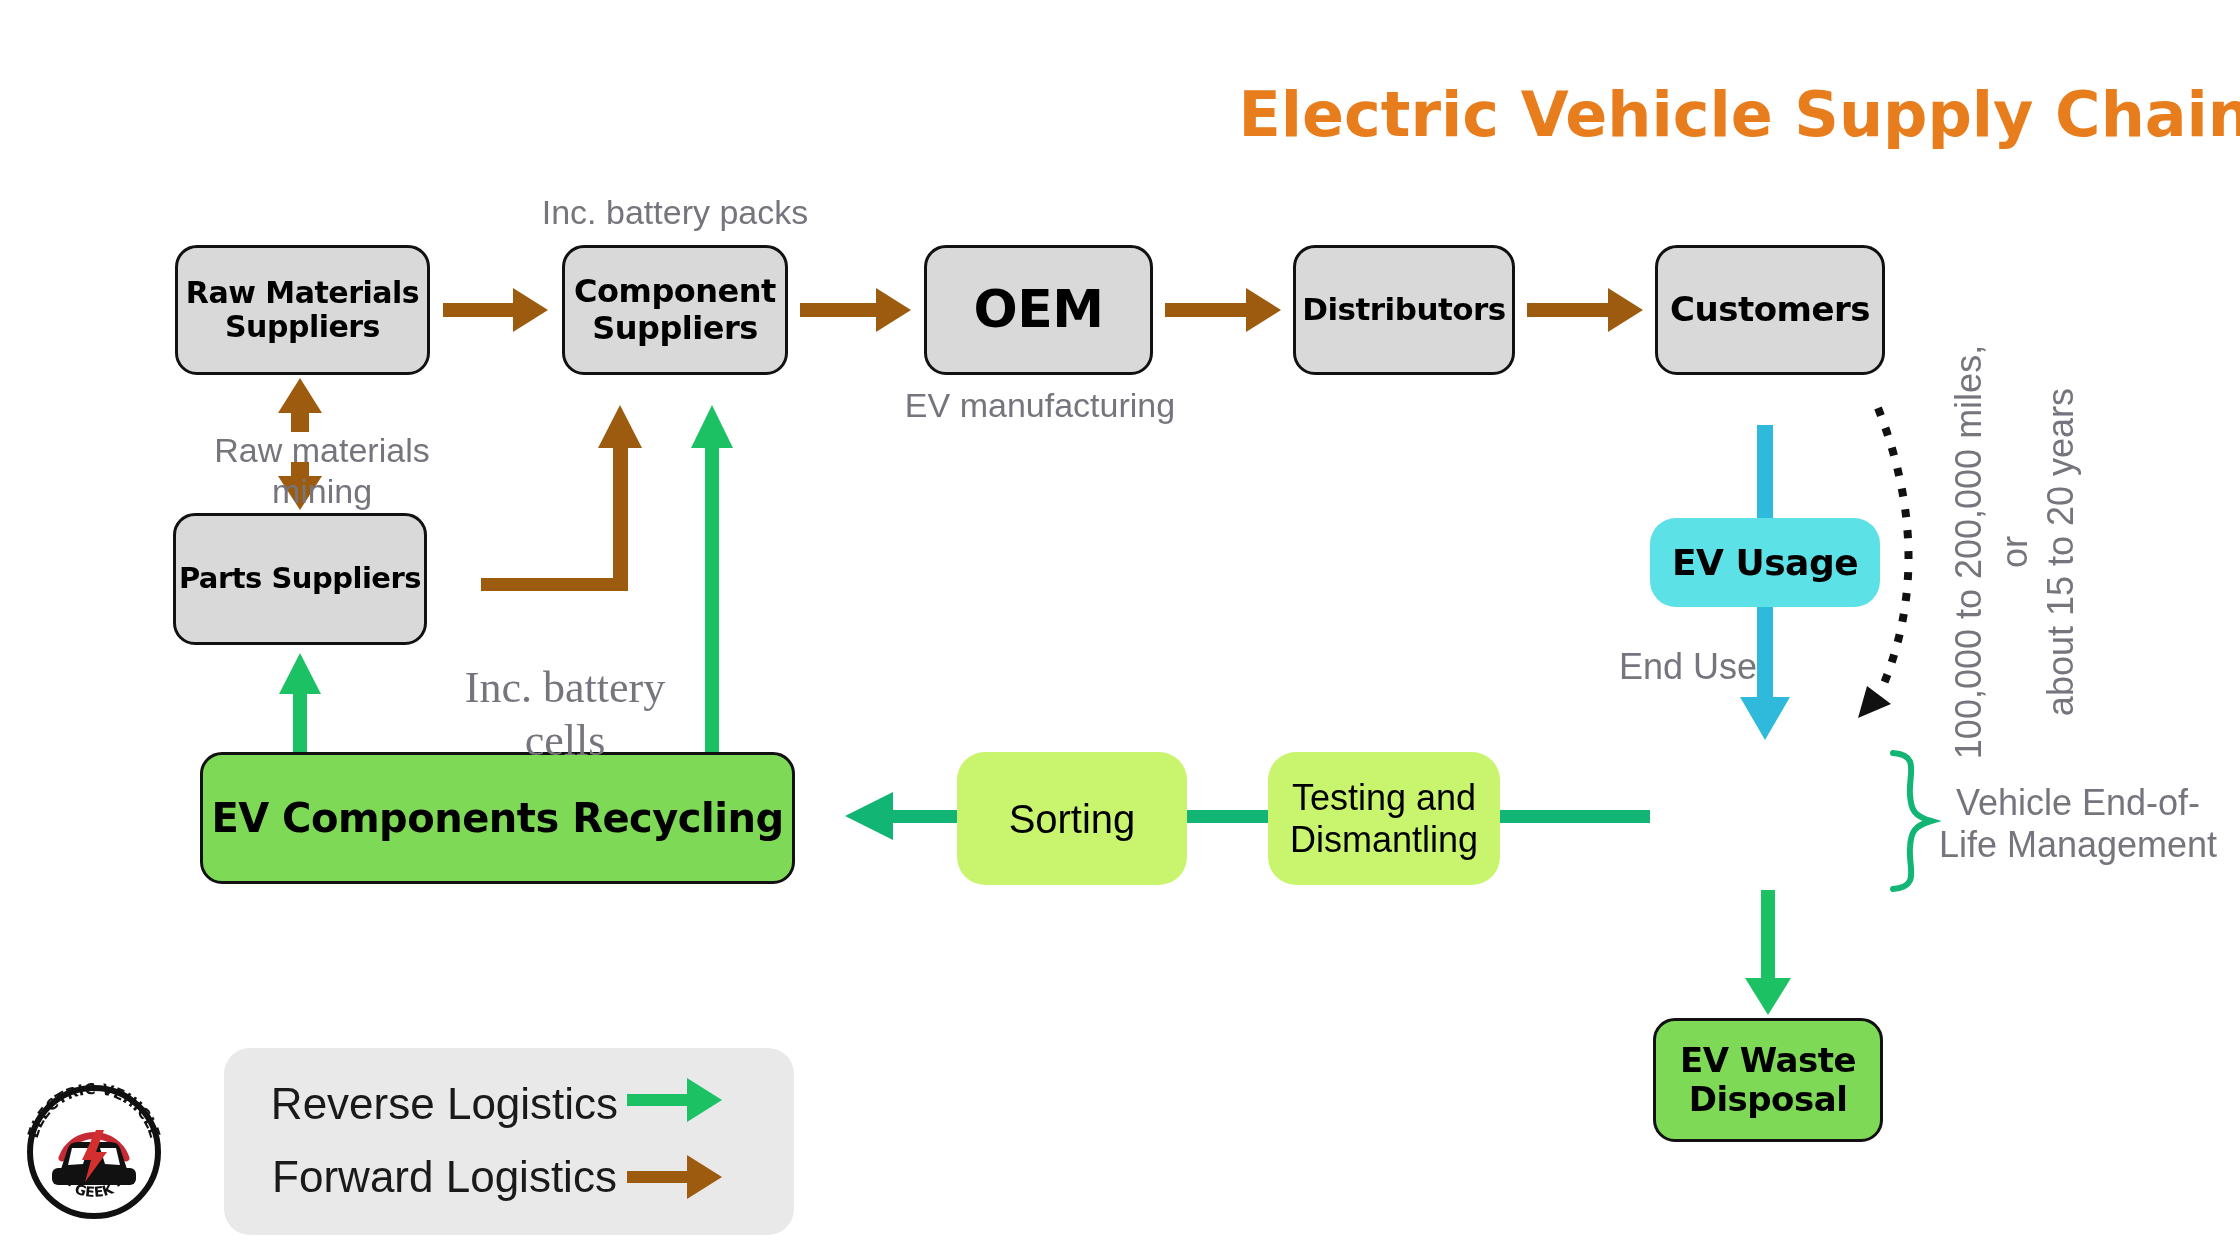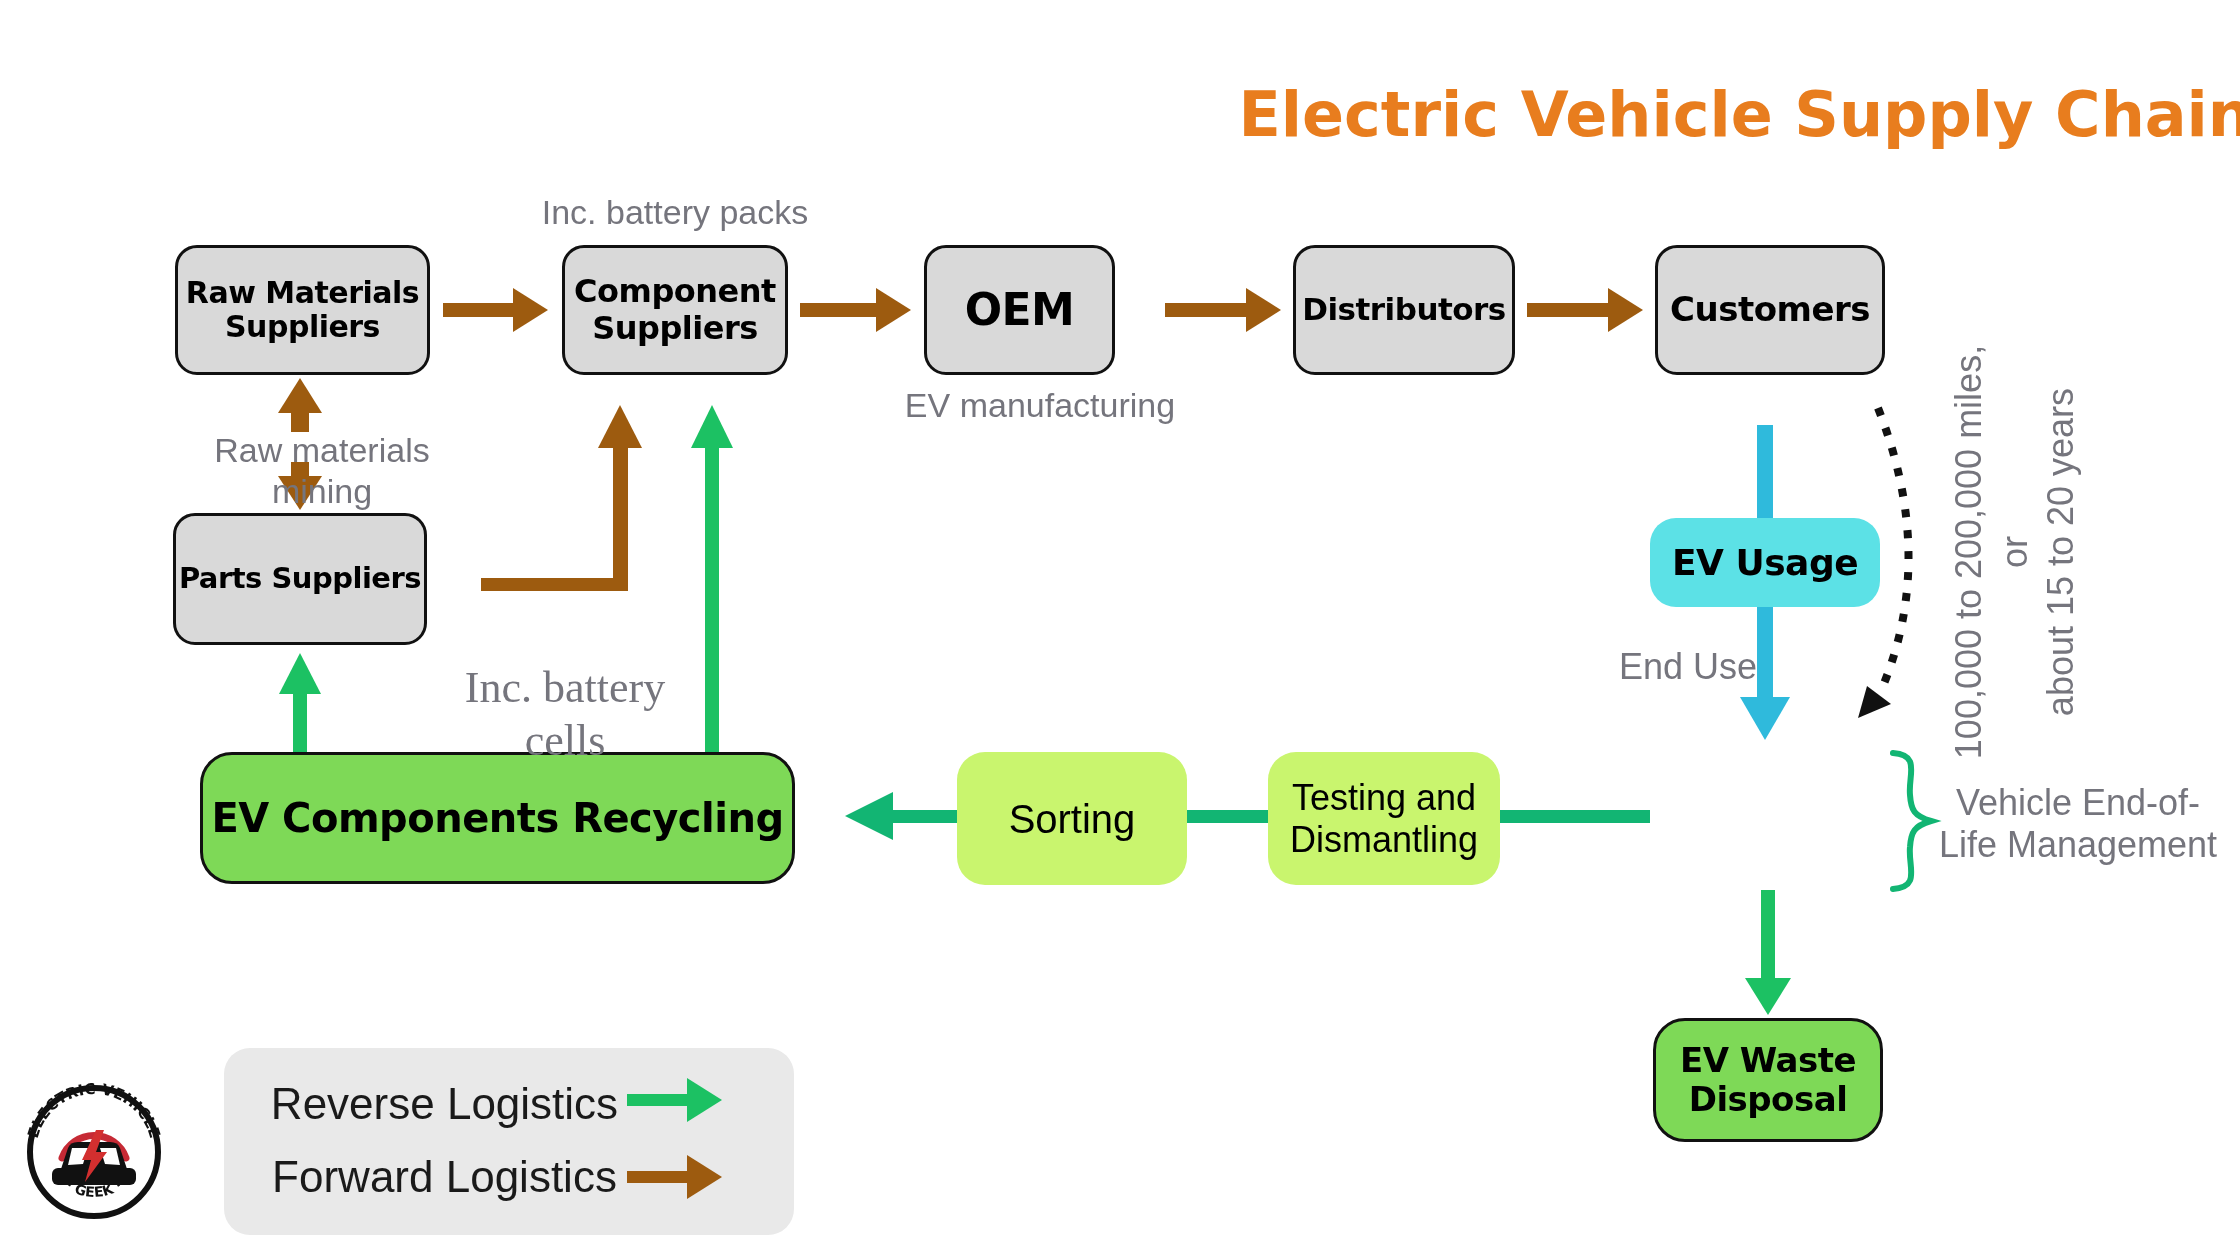--- a/index.html
+++ b/index.html
@@ -4,21 +4,21 @@
 <style>
   html,body{margin:0;padding:0;background:#ffffff;}
   #stage{position:relative;width:2240px;height:1260px;background:#ffffff;overflow:hidden;
          font-family:"Liberation Sans",sans-serif;}
   #connectors{position:absolute;left:0;top:0;z-index:1;}
   .box{position:absolute;z-index:2;display:flex;align-items:center;justify-content:center;
        text-align:center;font-family:"DejaVu Sans",sans-serif;font-weight:bold;color:#000000;
        border-radius:22px;box-sizing:border-box;line-height:1.15;letter-spacing:-0.5px;}
   .bordered{border:3px solid #111;}
   .gray{background:var(--gray-box);}
-  .green{background:var(--green-box);border-radius:32px;}
+  .green{background:var(--green-box);}
   .lightgreen{background:var(--light-green-box);border-radius:28px;font-family:"Liberation Sans",sans-serif;
               font-weight:400;letter-spacing:0;}
   .cyan{background:var(--cyan-box);border-radius:26px;border:none;}
   .note{position:absolute;z-index:2;font-family:"Liberation Sans",sans-serif;color:var(--gray-text);
         text-align:center;line-height:1.2;}
   .title{position:absolute;left:0;top:78px;width:2240px;text-align:right;z-index:2;
          font-family:"DejaVu Sans",sans-serif;font-weight:bold;font-size:62px;color:var(--title);
          letter-spacing:0px;padding-left:12px;}
   .legend{position:absolute;left:224px;top:1048px;width:570px;height:187px;background:#e9e9e9;
           border-radius:26px;z-index:2;}
@@ -93,21 +93,21 @@
     <g fill="var(--reverse-green)">
       <rect x="1761" y="890" width="14" height="90"></rect>
       <polygon points="1768,1015 1745,978 1791,978"></polygon>
     </g>
 
     <path d="M1893,753 C1921,755 1908,775 1910,795 C1911,810 1914,816 1931,821 C1914,826 1911,832 1910,847 C1908,867 1921,887 1893,889" fill="none" stroke="var(--line-green)" stroke-width="6" stroke-linecap="round"></path>
   </svg>
 
   <div class="box gray bordered" style="left:175px;top:245px;width:255px;height:130px;font-size:30px;">Raw Materials Suppliers</div>
   <div class="box gray bordered" style="left:562px;top:245px;width:226px;height:130px;font-size:32px;">Component Suppliers</div>
-  <div class="box gray bordered" style="left:924px;top:245px;width:191px;height:130px;font-size:44px;">OEM</div>
+  <div class="box gray bordered" style="left:924px;top:245px;width:229px;height:130px;font-size:52px;">OEM</div>
   <div class="box gray bordered" style="left:1293px;top:245px;width:222px;height:130px;font-size:31px;white-space:nowrap;">Distributors</div>
   <div class="box gray bordered" style="left:1655px;top:245px;width:230px;height:130px;font-size:34px;white-space:nowrap;">Customers</div>
 
   <div class="box gray bordered" style="left:173px;top:513px;width:254px;height:132px;font-size:29px;white-space:nowrap;">Parts Suppliers</div>
 
   <div class="box cyan" style="left:1650px;top:518px;width:230px;height:89px;font-size:36px;white-space:nowrap;">EV Usage</div>
 
   <div class="box green bordered" style="left:200px;top:752px;width:595px;height:132px;font-size:40px;white-space:nowrap;">EV Components Recycling</div>
   <div class="box lightgreen" style="left:957px;top:752px;width:230px;height:133px;font-size:40px;">Sorting</div>
   <div class="box lightgreen" style="left:1268px;top:752px;width:232px;height:133px;font-size:36px;">Testing and Dismantling</div>

